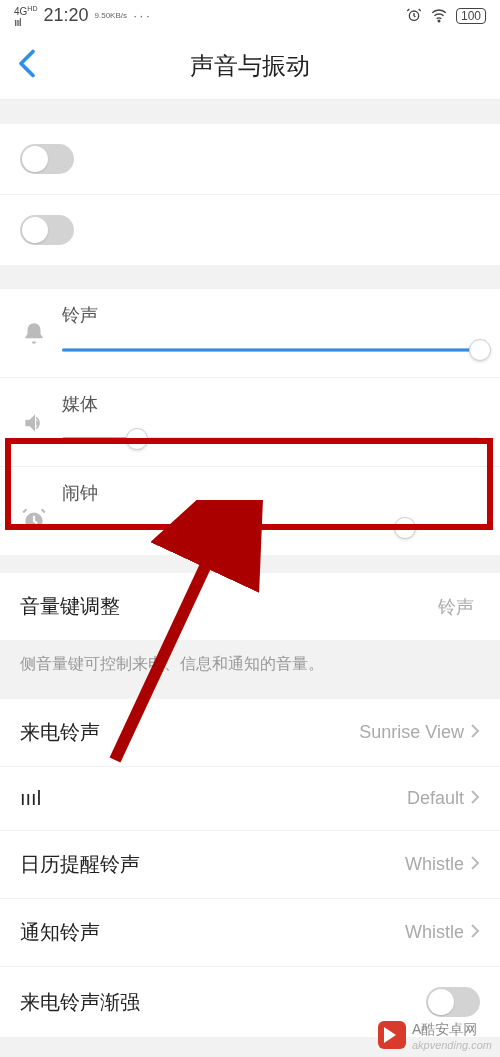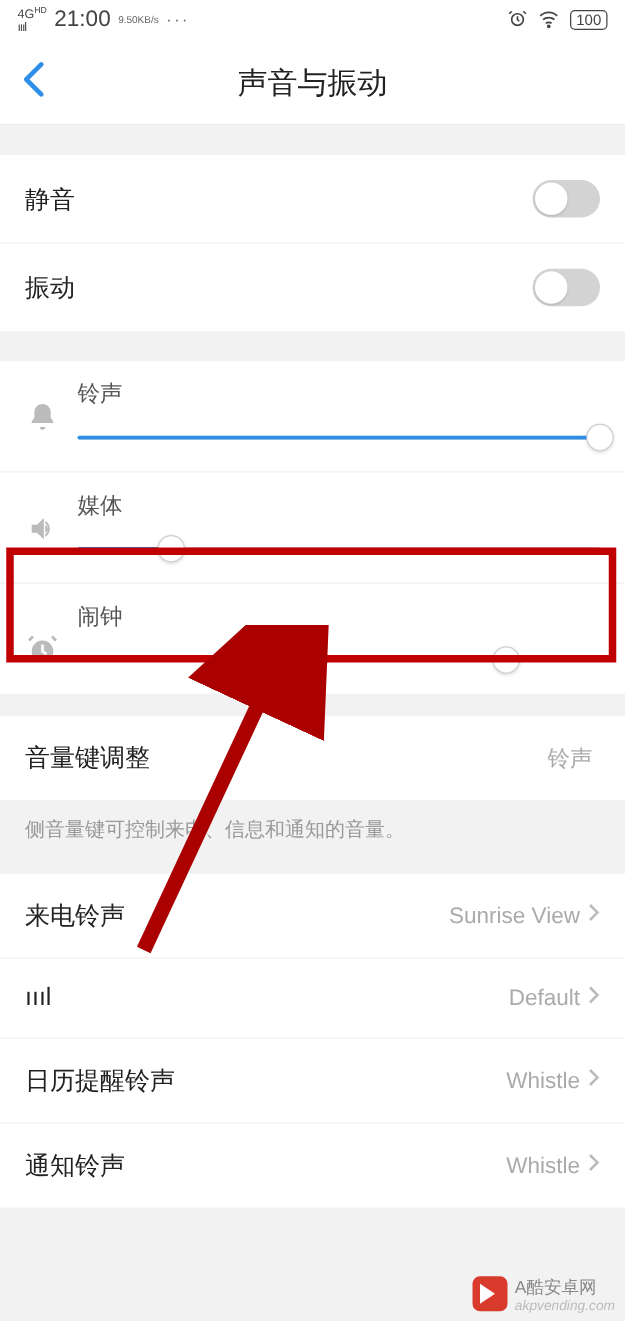--- a/index.html
+++ b/index.html
@@ -169,21 +169,21 @@
     border-bottom: 8px solid transparent;
   }
   .net-stack { display:flex; font-size:8px; line-height:8px; color:#666; }
 </style>
 </head>
 <body>
 
 <div class="status-bar">
   <div class="status-left">
     <span style="font-size:10px;line-height:10px;">4G<sup style="font-size:7px">HD</sup><br><span style="letter-spacing:-1px;">ıııl</span></span>
-    <span style="font-size:18px;font-weight:500;">21:00</span>
+    <span style="font-size:18px;font-weight:500;">21:20</span>
     <span class="net-stack">
       <span>9.50</span>
       <span>KB/s</span>
     </span>
     <span style="letter-spacing:2px;color:#666;">···</span>
   </div>
   <div class="status-right">
     <span>
       <svg width="16" height="16" viewBox="0 0 24 24" fill="none" stroke="#444" stroke-width="2">
           <circle cx="12" cy="13" r="7"></circle>
@@ -206,25 +206,23 @@
         <path d="M10 2L2 10l8 8"></path>
       </svg>
   </span>
   <div class="nav-title">声音与振动</div>
 </div>
 
 <div class="section-gap"></div>
 
 <div>
   <div class="row">
-    <span class="row-label">静音</span>
     <div class="toggle"></div>
   </div>
   <div class="row">
-    <span class="row-label">振动</span>
     <div class="toggle"></div>
   </div>
 </div>
 
 <div class="section-gap"></div>
 
 <div class="slider-block">
   <div class="slider-row">
     <div class="slider-icon">
       <svg width="26" height="26" viewBox="0 0 24 24" fill="#bbb">
@@ -311,20 +309,24 @@
     </span>
   </div>
   <div class="row">
     <span class="row-label">通知铃声</span>
     <span class="row-value">Whistle</span>
     <span class="chevron">
       <svg width="10" height="16" viewBox="0 0 10 16" fill="none" stroke="#bbb" stroke-width="2">
           <path d="M2 2l6 6-6 6"></path>
         </svg>
     </span>
+  </div>
+  <div class="row">
+    <span class="row-label">来电铃声渐强</span>
+    <div class="toggle"></div>
   </div>
 </div>
 
 <div class="highlight-box" style="left:5px; top:438px; width:488px; height:92px;"></div>
 <svg class="arrow-svg" style="left:60px; top:500px;" width="220" height="270" viewBox="0 0 220 270">
   <defs>
     <marker id="ah" markerWidth="14" markerHeight="14" refX="4" refY="5" orient="auto">
       <polygon points="0,0 12,5 0,10" fill="#aa0000"></polygon>
     </marker>
   </defs>

